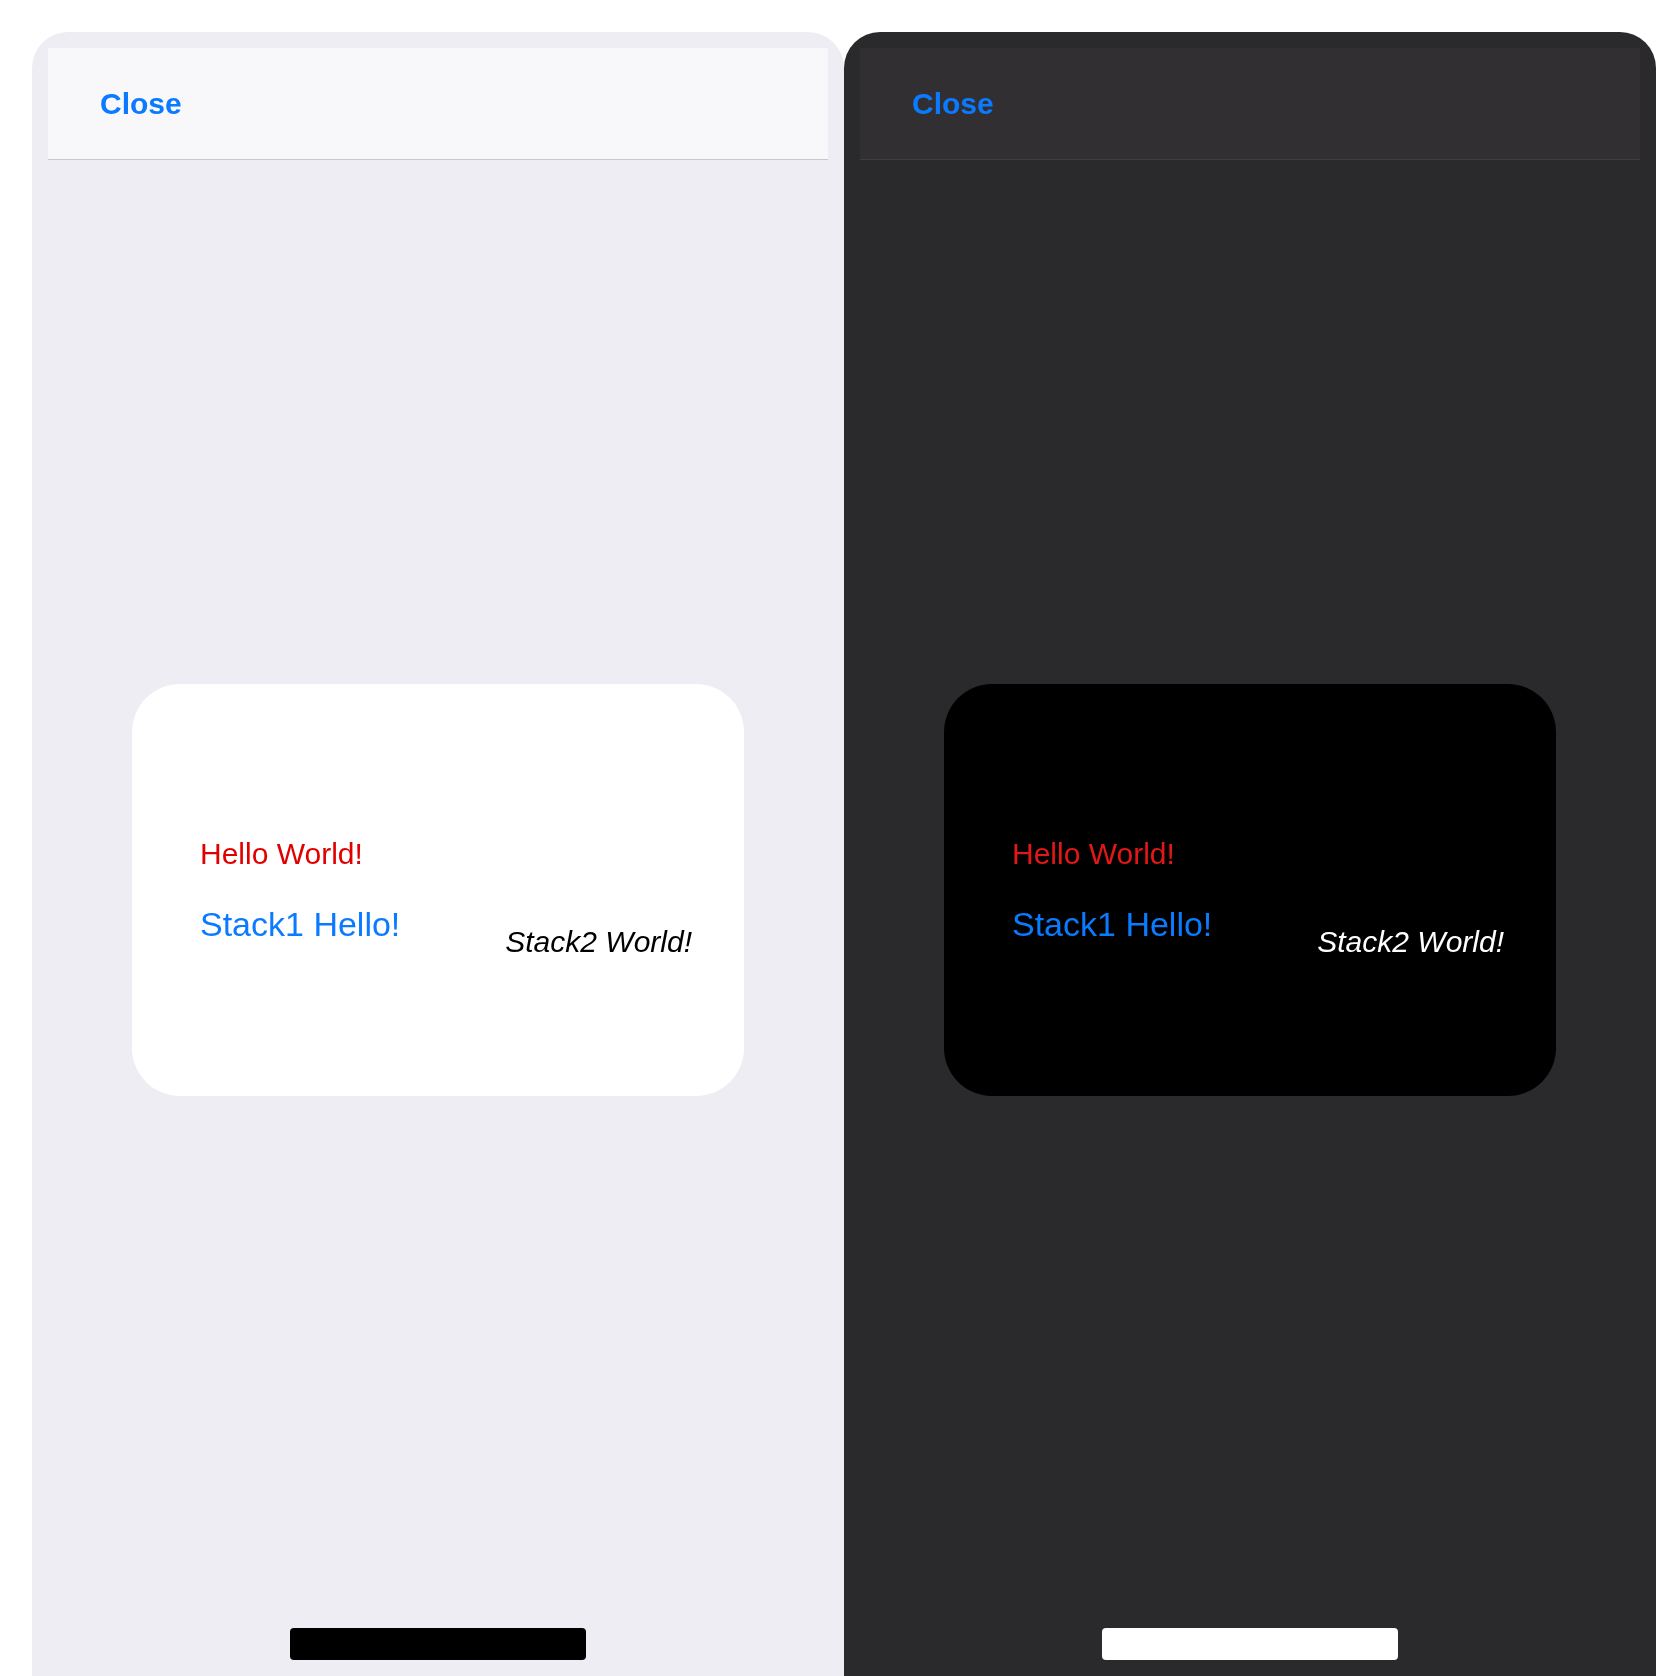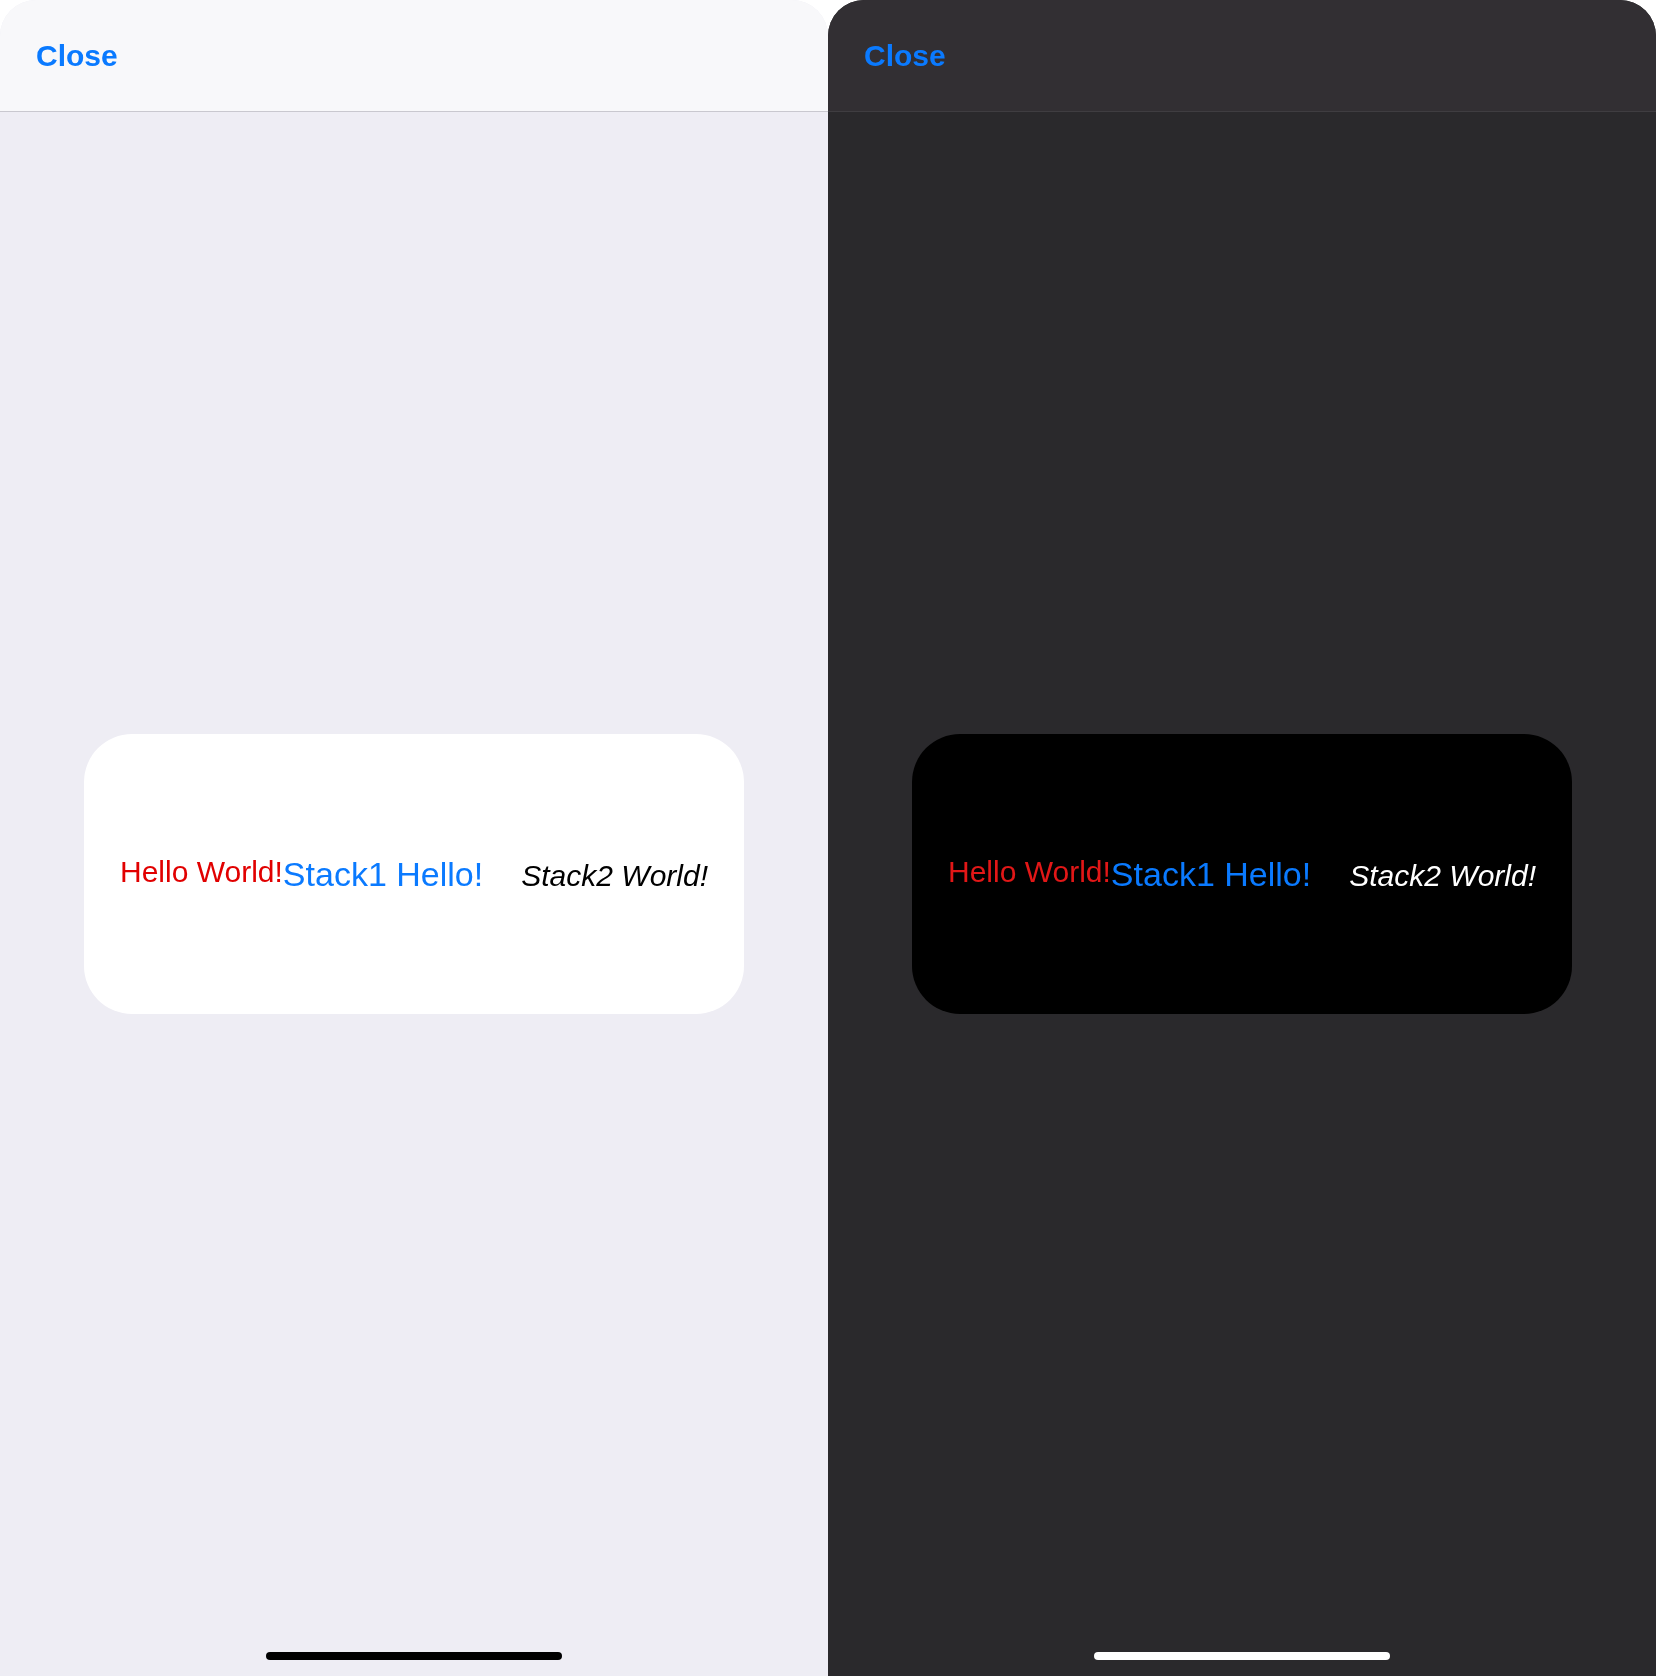--- a/index.html
+++ b/index.html
@@ -1,17 +1,17 @@
 <!DOCTYPE html>
 <html><head>
   <meta charset="utf-8">
   <style>
     * {
       margin: 0;
-      padding: 0;
+      padding: 16px;
       box-sizing: border-box;
     }
     body {
       font-family: -apple-system, BlinkMacSystemFont, "Segoe UI", Helvetica, Arial, sans-serif;
       width: 1656px;
       height: 1676px;
       display: flex;
       overflow: hidden;
     }
     .pane {
@@ -72,21 +72,21 @@
       justify-content: space-between;
     }
     .pane.light .card {
       background: #ffffff;
     }
     .pane.dark .card {
       background: #000000;
     }
     .stack-left {
       display: flex;
-      flex-direction: row;
+      flex-direction: column;
     }
     .hello-text {
       font-size: 30px;
       font-weight: 400;
       line-height: 1.2;
     }
     .pane.light .hello-text { color: #e10000; }
     .pane.dark  .hello-text { color: #e21717; }
     .stack1-text {
       font-size: 34px;

